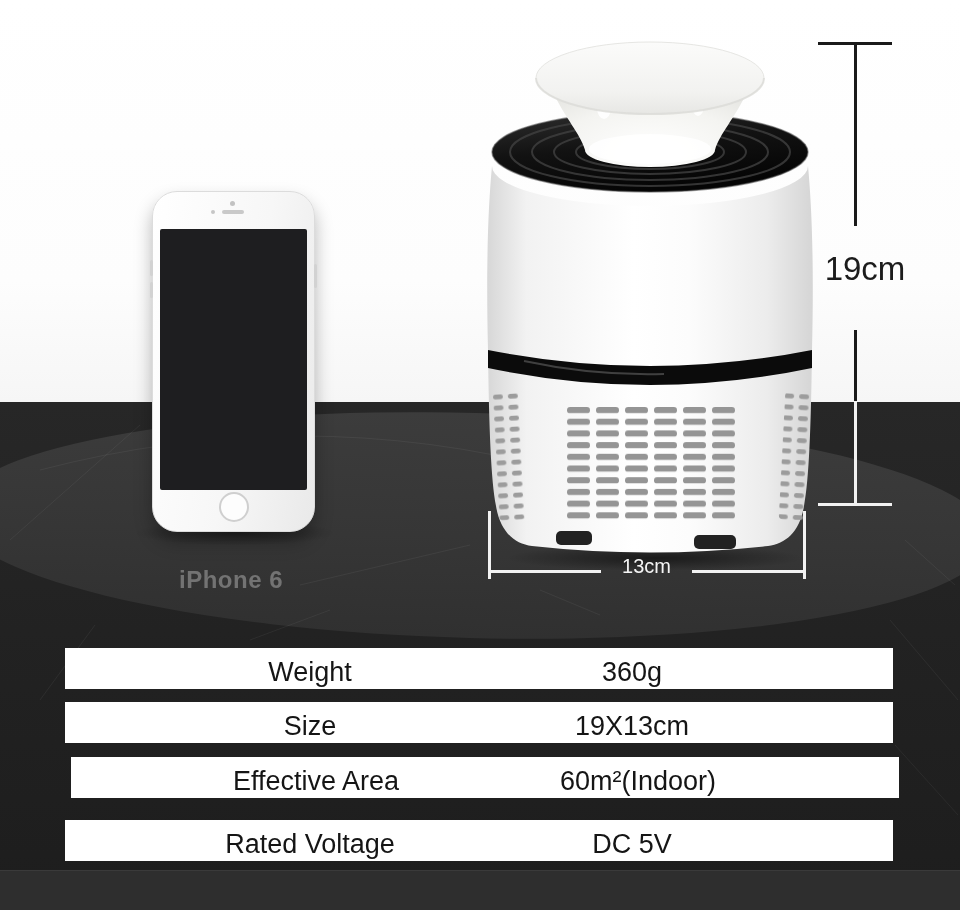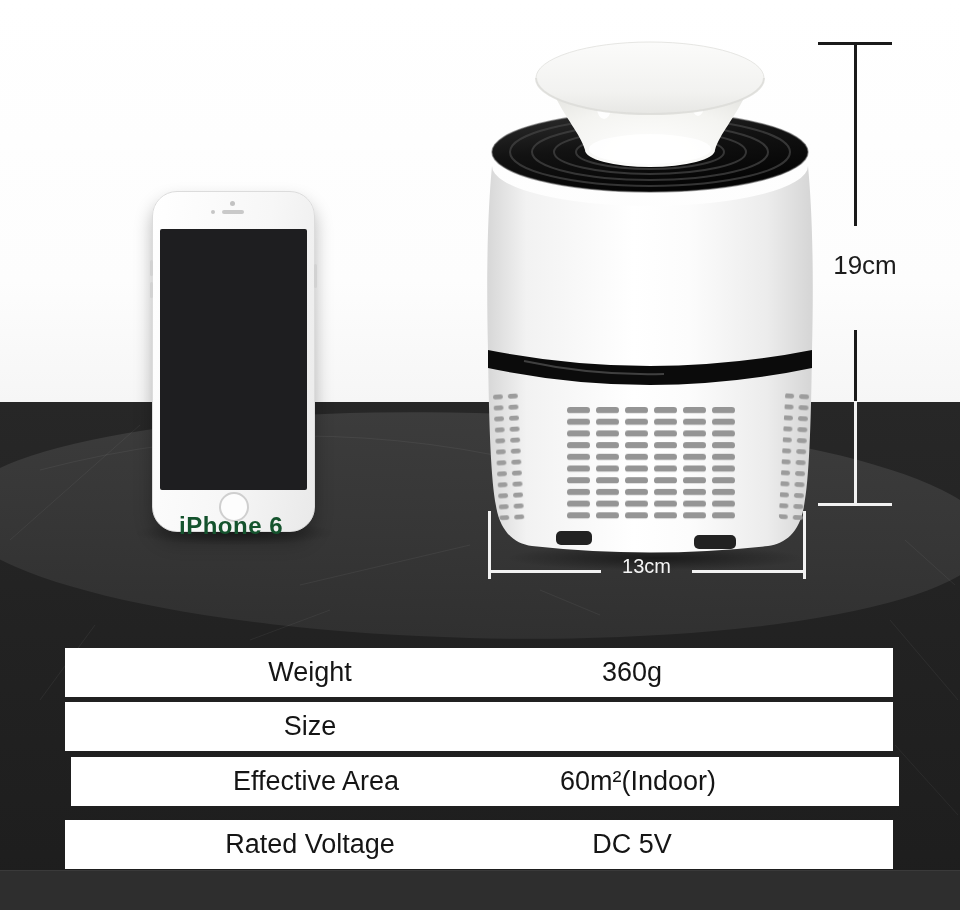--- a/index.html
+++ b/index.html
@@ -30,35 +30,35 @@
     background:#1e1e20;border-radius:2px;}
   .phone .earpiece{position:absolute;left:69px;top:18px;width:22px;height:4px;
     border-radius:2px;background:#c9c9c9;}
   .phone .camdot{position:absolute;left:58px;top:18px;width:4px;height:4px;
     border-radius:50%;background:#c6c6c6;}
   .phone .topdot{position:absolute;left:77px;top:9px;width:5px;height:5px;
     border-radius:50%;background:#c2c2c2;}
   .phone .homebtn{position:absolute;left:66px;top:300px;width:30px;height:30px;
     border:2px solid #cfcfcf;border-radius:50%;background:#fdfdfd;box-sizing:border-box;}
   .phone .btn{position:absolute;background:#d2d2d2;border-radius:2px;}
-  .phone-label{position:absolute;left:156px;top:512px;width:150px;text-align:center;
-    font-size:24px;font-weight:700;color:#14532d;letter-spacing:.5px;}
+  .phone-label{position:absolute;left:156px;top:566px;width:150px;text-align:center;
+    font-size:24px;font-weight:700;color:#737373;letter-spacing:.5px;}
   
   .lamp-shadow{position:absolute;left:505px;top:545px;width:300px;height:26px;
     background:radial-gradient(ellipse at center,rgba(0,0,0,.5) 0%,rgba(0,0,0,0) 70%);}
   .lamp{position:absolute;left:452px;top:28px;width:406px;height:540px;}
   
   .dim{position:absolute;}
   .dim.black{background:#1a1a1a;}
   .dim.white{background:#f2f2f2;}
   .dim-label{position:absolute;text-align:center;}
-  .dim-label.h{left:820px;top:250px;width:90px;font-size:26px;color:#1c1c1c;}
+  .dim-label.h{left:820px;top:250px;width:90px;font-size:33px;color:#1c1c1c;}
   .dim-label.w{left:601px;top:555px;width:91px;font-size:20px;color:#f4f4f4;}
   
-  .spec-row{position:absolute;left:65px;width:828px;height:49px;background:#ffffff;}
+  .spec-row{position:absolute;left:65px;width:828px;height:41px;background:#ffffff;}
   .spec-row .cell{position:absolute;top:0;height:49px;line-height:49px;
     font-size:27px;color:#151515;transform:translateX(-50%);white-space:nowrap;}
   .spec-row .cell.label{left:245px;}
   .spec-row .cell.value{left:567px;}
   .r1{top:648px;} .r2{top:702px;text-align:right;} .r3{top:757px;margin-left:6px;} .r4{top:812px;margin-top:8px;}
 </style>
 </head>
 <body>
 
 <div class="stage">
@@ -201,20 +201,21 @@
     <div class="dim-label w">13cm</div>
   </div>
 
   <div>
     <div class="spec-row r1">
       <span class="cell label">Weight</span>
       <span class="cell value">360g</span>
     </div>
     <div class="spec-row r2">
       <span class="cell label">Size</span>
+      <span class="cell value">19X13cm</span>
     </div>
     <div class="spec-row r3">
       <span class="cell label">Effective Area</span>
       <span class="cell value">60m²(Indoor)</span>
     </div>
     <div class="spec-row r4">
       <span class="cell label">Rated Voltage</span>
       <span class="cell value">DC 5V</span>
     </div>
   </div>

